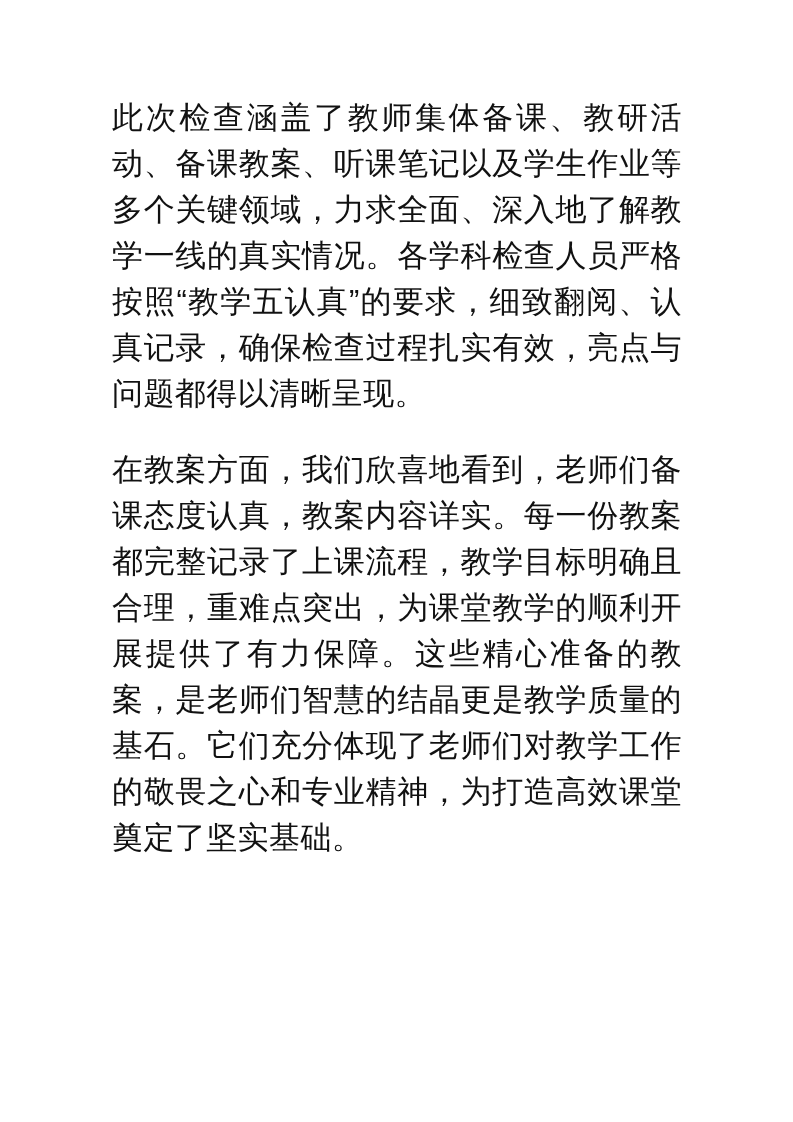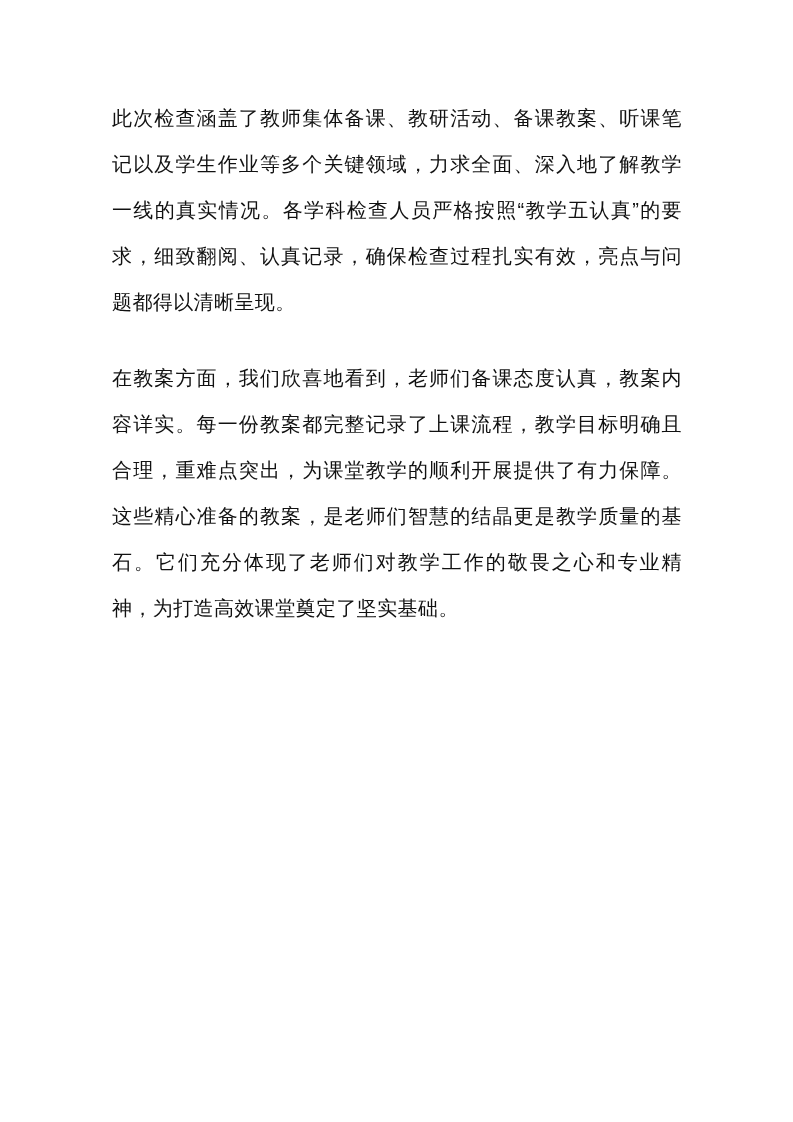--- a/index.html
+++ b/index.html
@@ -19,21 +19,21 @@
     width: 793px;
     height: 1122px;
     background: #ffffff;
     box-sizing: border-box;
     padding: 95px 112px 40px 112px;
   }
   .doc-body {
     width: 570px;
   }
   .para {
-    font-size: 20px;
+    font-size: 31px;
     line-height: 46px;
     letter-spacing: 0.4px;
     text-align: justify;
     text-justify: inter-character;
     margin: 0 0 30px 0;
     color: #111111;
     font-weight: 400;
     word-break: break-all;
   }
   .para:last-child {

